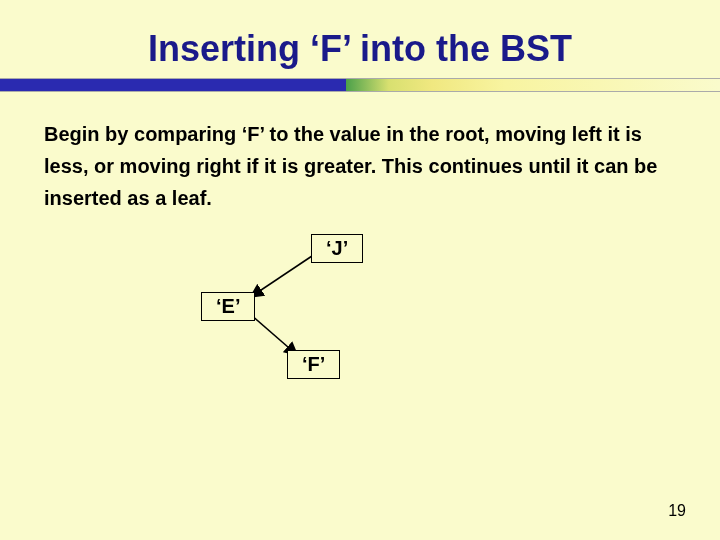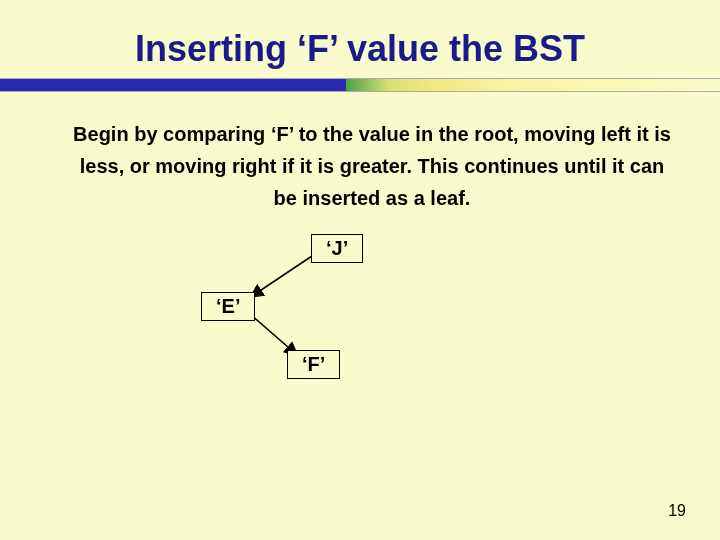--- a/index.html
+++ b/index.html
@@ -23,26 +23,25 @@
     width: 100%;
     background: linear-gradient(to right,
       #2a2ab0 0%, #2a2ab0 48%,
       #4aa04a 48%, #d8e070 54%,
       #f0e880 60%, #f8f4a0 70%,
       #fafbcc 100%);
     border-top: 1px solid #aaa;
     border-bottom: 1px solid #aaa;
   }
   .body-text {
-    padding: 26px 44px 0 68px;
+    padding: 26px 44px 0 44px;
     font-size: 20px;
     font-weight: bold;
     color: #000;
     line-height: 1.6;
-    text-align: center;
   }
   .diagram {
     position: relative;
     width: 100%;
     height: 220px;
   }
   .node {
     position: absolute;
     border: 1.5px solid #000;
     background: #fafbcc;
@@ -65,21 +64,21 @@
     position: absolute;
     right: 34px;
     bottom: 20px;
     font-size: 16px;
     color: #000;
   }
 </style>
 </head>
 <body>
 
-<div class="title">Inserting ‘F’ value the BST</div>
+<div class="title">Inserting ‘F’ into the BST</div>
 <div class="divider"></div>
 
 <div class="body-text">Begin by comparing ‘F’ to the value in the root, moving left it is less, or moving right if it is greater.  This continues until it can be inserted as a leaf.</div>
 
 <div class="diagram">
   <svg class="edges" viewBox="0 0 720 220">
     <defs>
       <marker id="arrow" markerWidth="9" markerHeight="9" refX="7" refY="4.5" orient="auto" markerUnits="strokeWidth">
         <path d="M0,0 L9,4.5 L0,9 z" fill="#000"></path>
       </marker>

